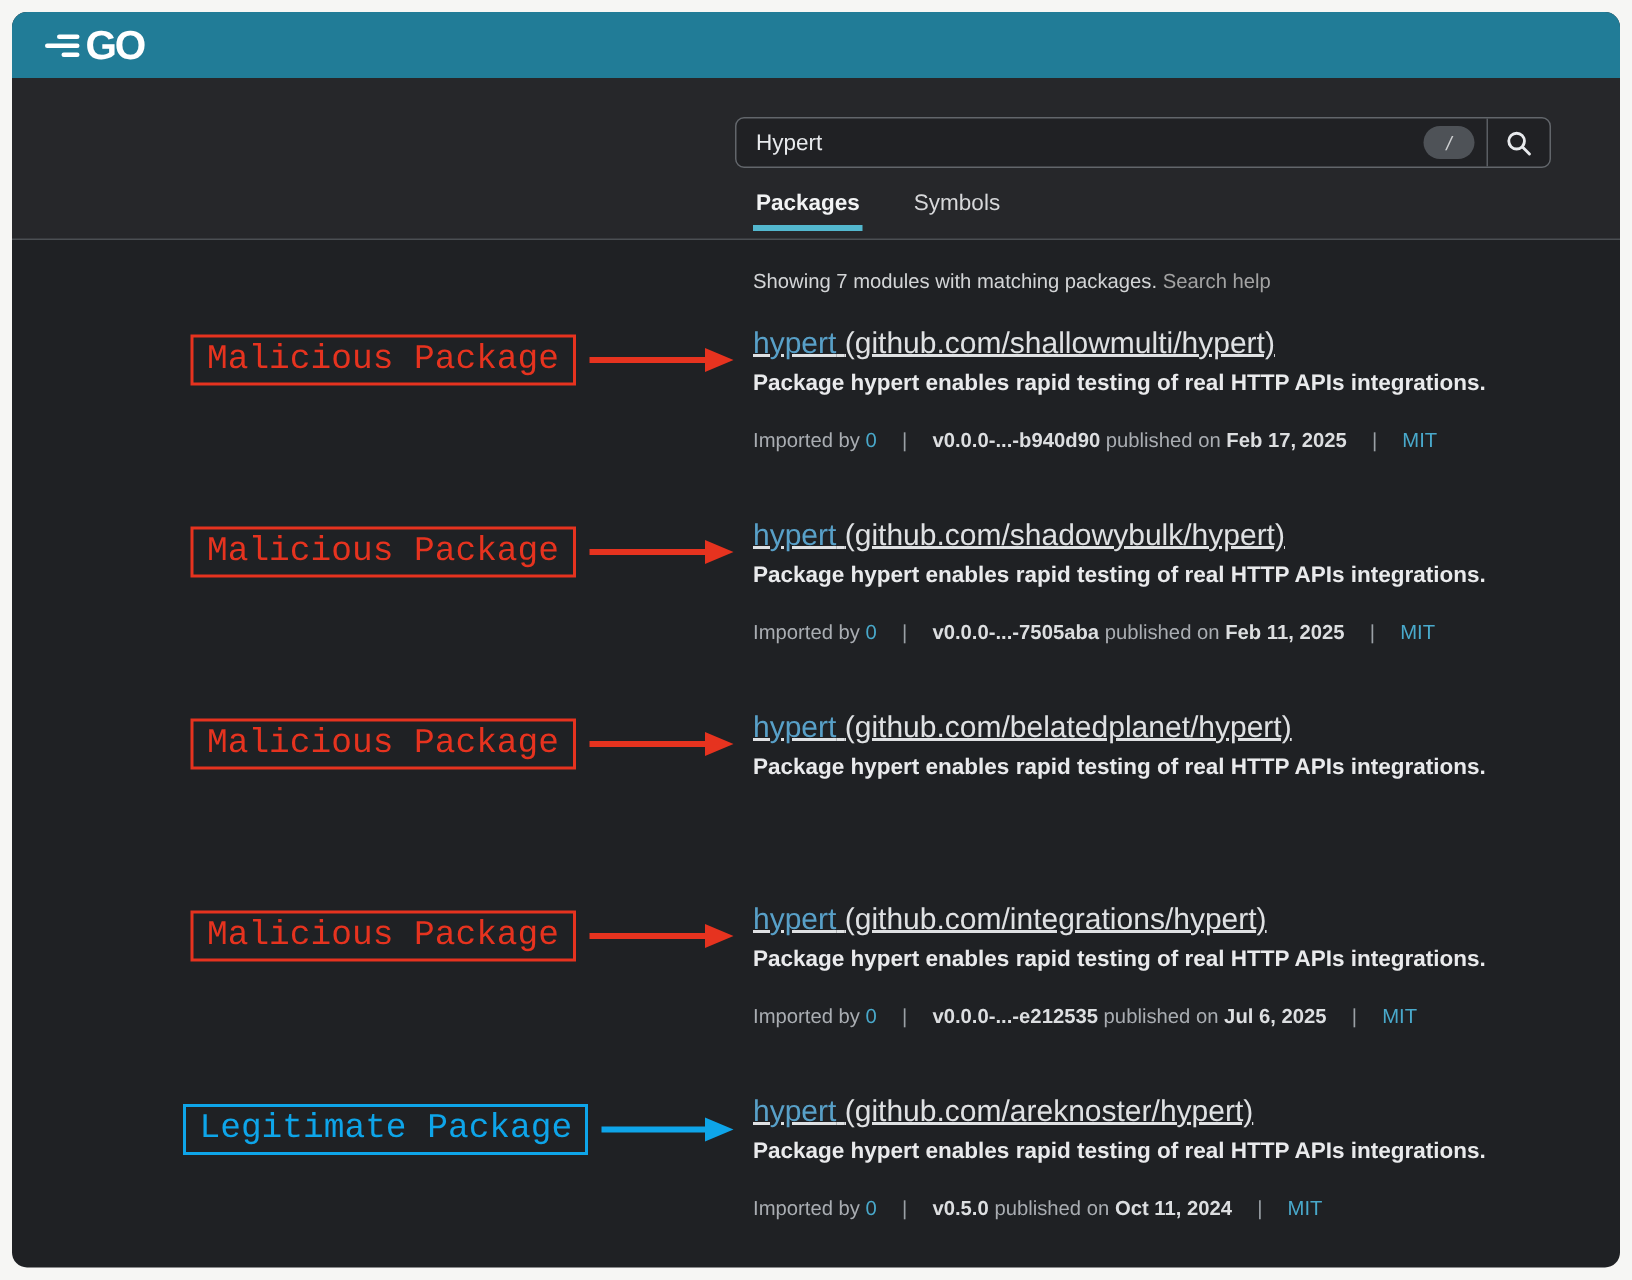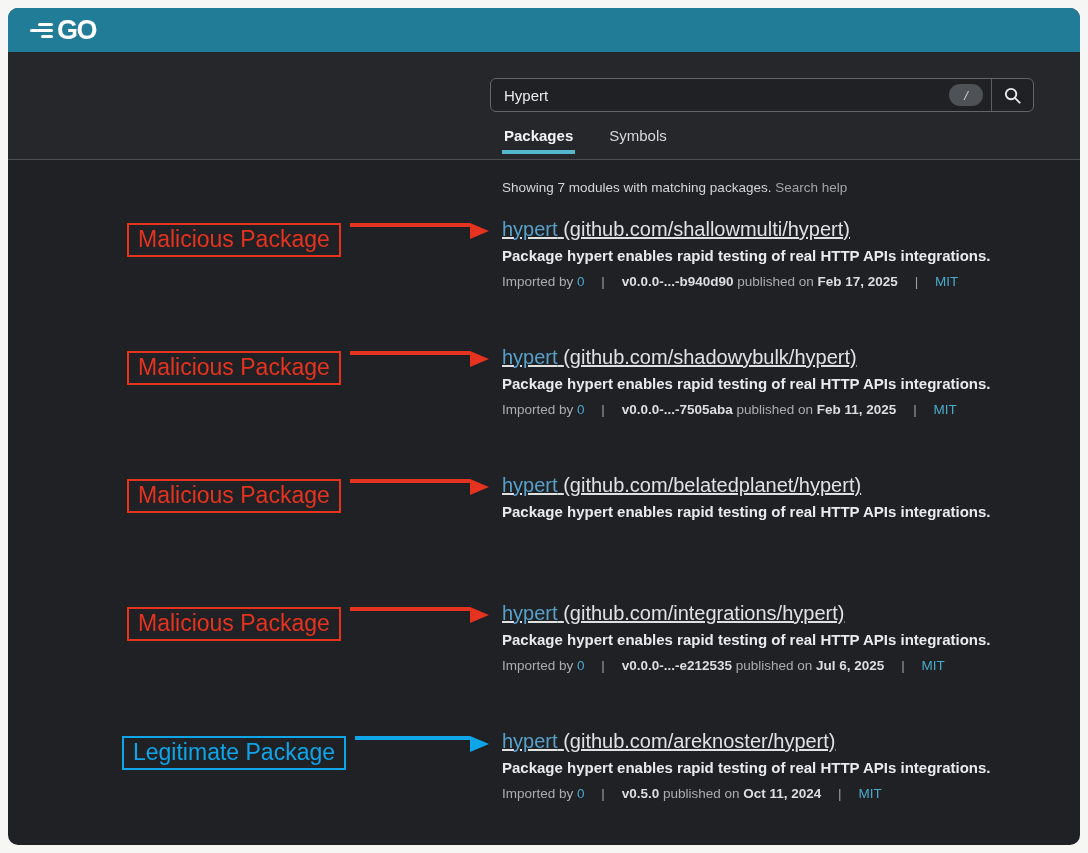--- a/index.html
+++ b/index.html
@@ -34,27 +34,27 @@
 
   
   .results-region { flex:1; padding:18px 0 0 482px; }
   .status-line { font-size:13.5px; color:#d3d5d7; padding-left:12px; line-height:20px; }
   .status-link { color:#a3a3a3; text-decoration:none; cursor:pointer; }
   .results { margin-top:17px; padding-left:12px; }
   .result { height:78px; margin-bottom:50px; }
   .result-title { font-size:20px; line-height:28px; font-weight:500; color:#dfe1e3; white-space:nowrap;text-decoration:underline; }
   .pkg-link { color:#58a0c8; cursor:pointer; }
   .result-desc { font-size:15px; line-height:26px; font-weight:600; color:#e9eaec; white-space:nowrap; }
-  .result-meta { font-size:13.5px; line-height:22px; margin-top:2px; color:#a9adb2; white-space:nowrap; }
+  .result-meta { font-size:13.5px; line-height:22px; margin-top:14px; color:#a9adb2; white-space:nowrap; }
   .meta-link { color:#49a9cb; cursor:pointer; }
   .meta-bold { color:#dcdee0; font-weight:700; }
   .meta-sep { margin:0 13px; color:#9aa0a6; }
 
   
-  .annotation { position:absolute; display:flex; align-items:flex-start; height:34px; pointer-events:none; }
+  .annotation { position:absolute; display:flex; align-items:center; height:34px; pointer-events:none;font-family:Liberation Mono, monospace; }
   .ann-box { border:2px solid currentColor; font-size:23px; line-height:26px; padding:1px 9px 3px; white-space:nowrap; }
   .ann-line { height:4px; background:currentColor; flex:1; margin-left:9px; }
   .ann-head { width:0; height:0; border-left:19px solid currentColor; border-top:8px solid transparent; border-bottom:8px solid transparent; }
   .malicious { color:#e6331f; }
   .legitimate { color:#0ea5e9; }
   .a1 { top:215px; left:119px; width:362px; }
   .a2 { top:343px; left:119px; width:362px; }
   .a3 { top:471px; left:119px; width:362px; }
   .a4 { top:599px; left:119px; width:362px; }
   .a5 { top:728px; left:114px; width:367px; }

